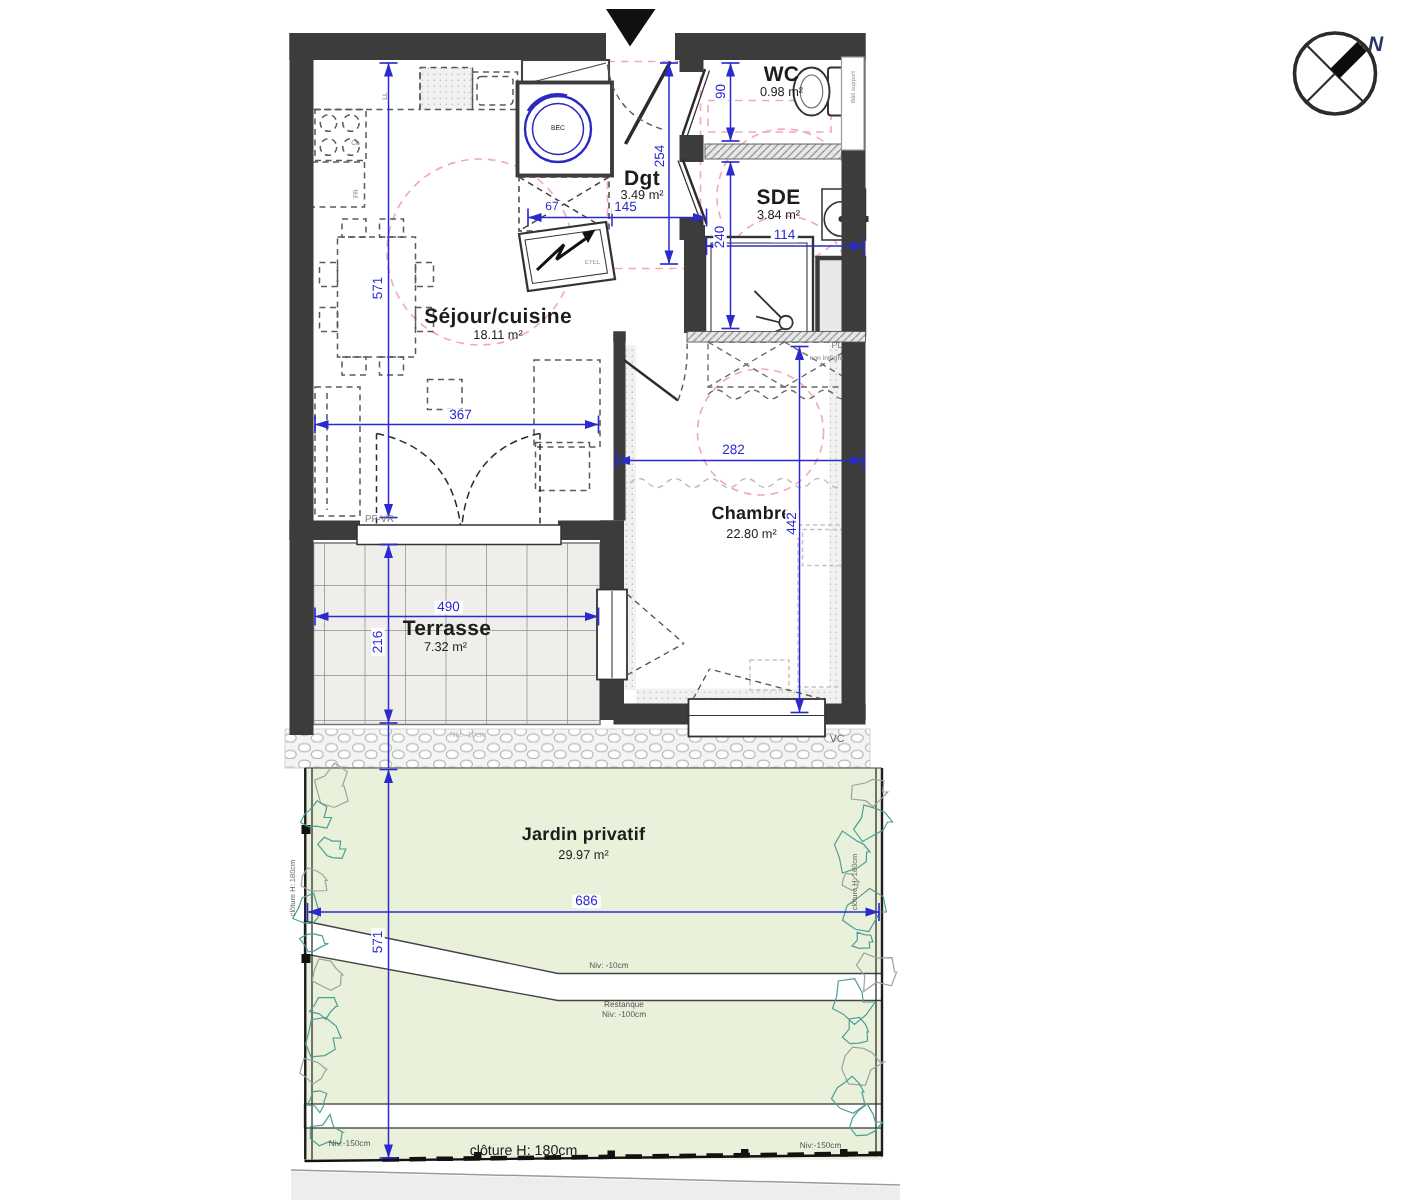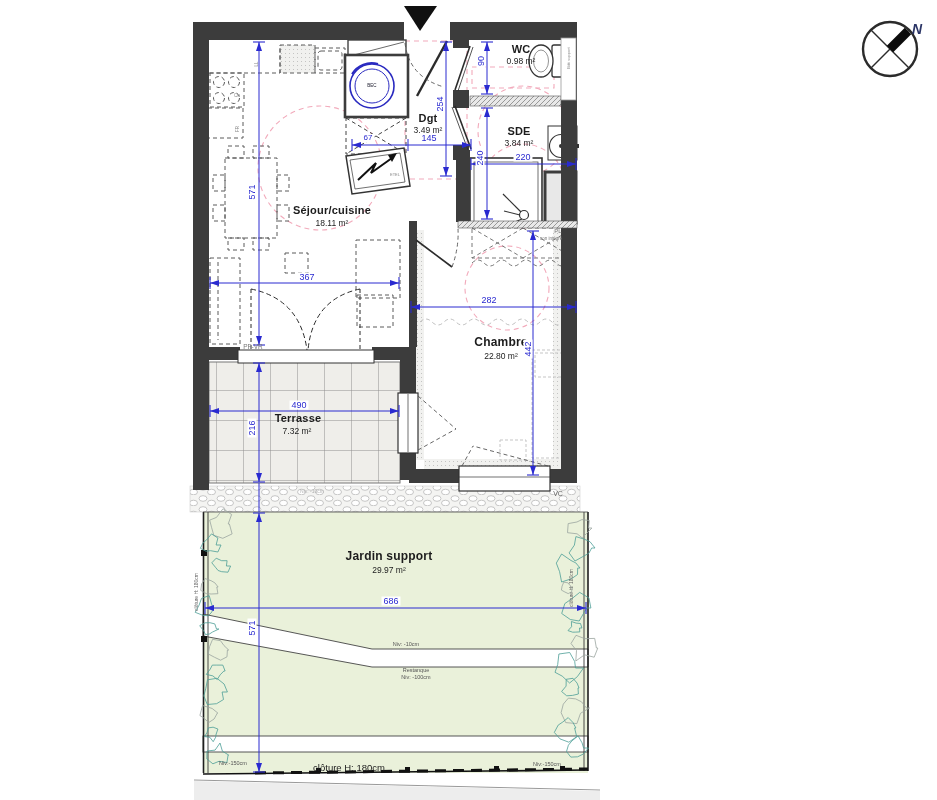--- a/index.html
+++ b/index.html
@@ -1,21 +1,21 @@
 <!DOCTYPE html>
 <html><head>
 <meta charset="utf-8">
 <style>
   html,body{margin:0;padding:0;background:#fff;}
   .stage{position:relative;width:937px;height:800px;background:#fff;overflow:hidden;
          font-family:"Liberation Sans",sans-serif;}
   .stage svg{position:absolute;left:0;top:0;}
   .lbl{position:absolute;transform:translate(-50%,-50%);white-space:nowrap;line-height:1;}
   .rot{transform:translate(-50%,-50%) rotate(-90deg);}
-  .room{font-weight:bold;font-size:11px;color:#1c1c1c;letter-spacing:.2px;}
+  .room{font-weight:bold;font-size:14px;color:#1c1c1c;letter-spacing:.2px;}
   .room.big{font-size:12px;}
   .area{font-size:8.5px;color:#222;}
   .dim{font-size:9px;color:#2a2ad0;background:#fff;padding:0 2px;}
   .ann{font-size:6.5px;color:#777;}
   .tiny{font-size:5px;color:#8a8a8a;}
   .niv{font-size:5.5px;color:#555;}
   .north{font-size:14px;font-weight:bold;font-style:italic;color:#2b3566;}
   .cloture{font-size:9.5px;color:#222;}
 </style>
 </head>
@@ -291,33 +291,33 @@
 <div class="lbl room" style="left:428px;top:118px">Dgt</div>
 <div class="lbl area" style="left:428px;top:130px">3.49 m²</div>
 <div class="lbl room" style="left:519px;top:131px">SDE</div>
 <div class="lbl area" style="left:519px;top:143px">3.84 m²</div>
 <div class="lbl room" style="left:332px;top:210px">Séjour/cuisine</div>
 <div class="lbl area" style="left:332px;top:223px">18.11 m²</div>
 <div class="lbl room big" style="left:501px;top:342px">Chambre</div>
 <div class="lbl area" style="left:501px;top:356px">22.80 m²</div>
 <div class="lbl room" style="left:298px;top:418px">Terrasse</div>
 <div class="lbl area" style="left:297px;top:431px">7.32 m²</div>
-<div class="lbl room big" style="left:389px;top:556px">Jardin support</div>
+<div class="lbl room big" style="left:389px;top:556px">Jardin privatif</div>
 <div class="lbl area" style="left:389px;top:570px">29.97 m²</div>
 
 <div class="lbl dim rot" style="left:252px;top:192px">571</div>
 <div class="lbl dim" style="left:307px;top:277px">367</div>
 <div class="lbl dim rot" style="left:252px;top:428px">216</div>
 <div class="lbl dim" style="left:299px;top:405px">490</div>
 <div class="lbl dim rot" style="left:440px;top:104px">254</div>
-<div class="lbl dim" style="left:429px;top:138px">145</div>
+<div class="lbl dim" style="left:417px;top:138px">145</div>
 <div class="lbl dim" style="left:368px;top:138px;font-size:8px">67</div>
 <div class="lbl dim rot" style="left:481px;top:61px">90</div>
 <div class="lbl dim rot" style="left:480px;top:158px">240</div>
-<div class="lbl dim" style="left:523px;top:157px">220</div>
+<div class="lbl dim" style="left:523px;top:157px">114</div>
 <div class="lbl dim" style="left:489px;top:300px">282</div>
 <div class="lbl dim rot" style="left:528px;top:349px">442</div>
 <div class="lbl dim" style="left:391px;top:601px">686</div>
 <div class="lbl dim rot" style="left:252px;top:628px">571</div>
 
 <div class="lbl ann" style="left:253px;top:347px">PF-VR</div>
 <div class="lbl ann" style="left:558px;top:231px;font-size:6px">PL</div>
 <div class="lbl ann" style="left:551px;top:239px;font-size:4.5px">non intégré</div>
 <div class="lbl tiny rot" style="left:569px;top:58px;font-size:4px">Bâti support</div>
 <div class="lbl tiny" style="left:372px;top:86px;font-size:4.5px;color:#223">BEC</div>

